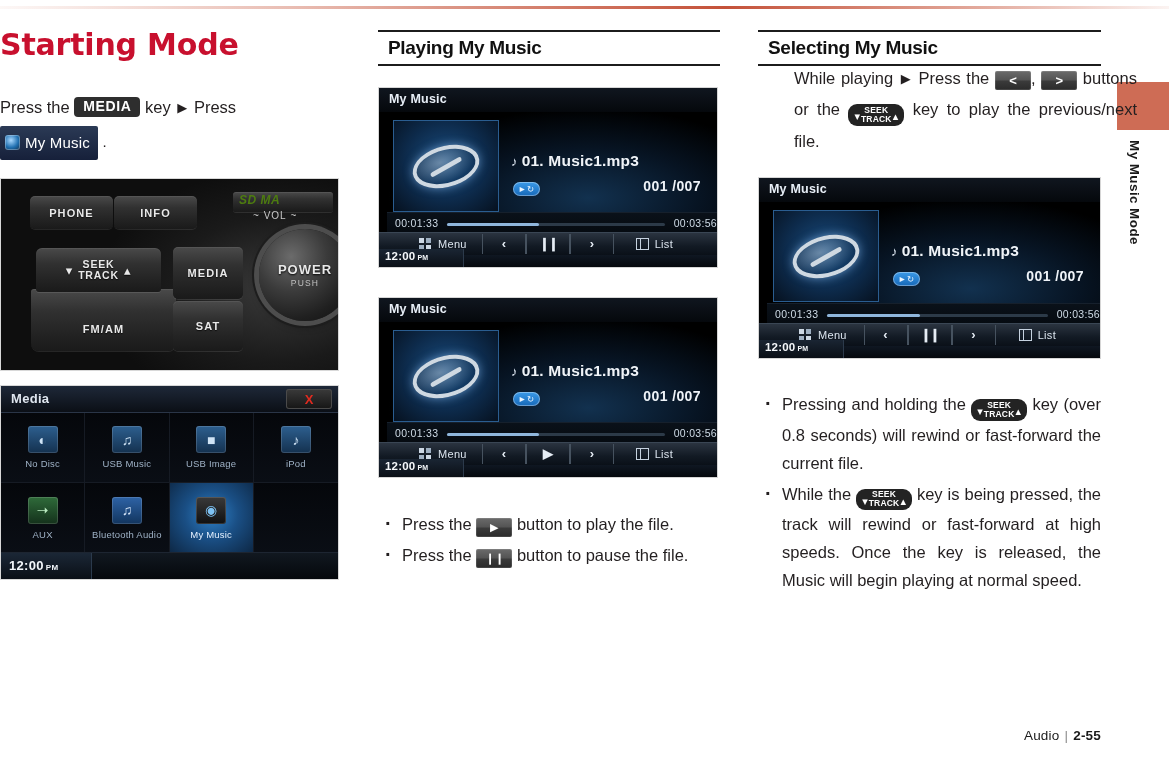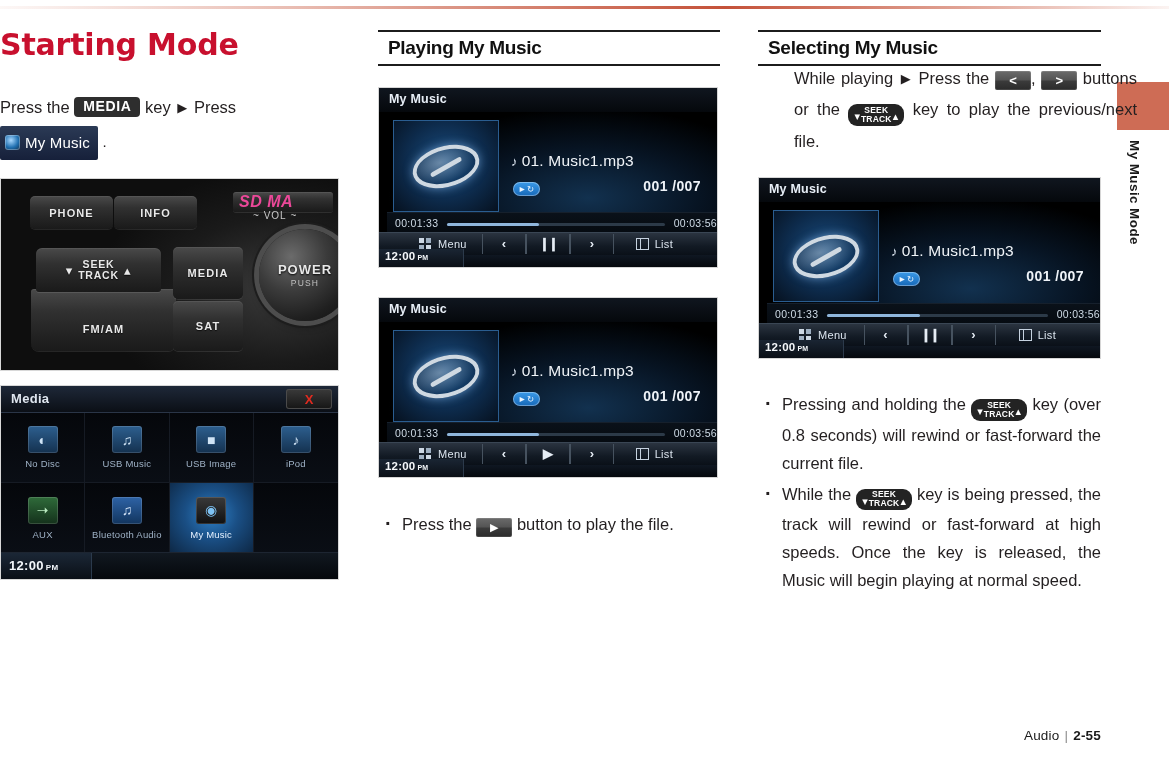--- a/index.html
+++ b/index.html
@@ -209,21 +209,21 @@
 
   .seek-inner {
     display:flex; align-items:center; gap:5px;
     font-size: 10.5px; letter-spacing:.8px;
   }
   .seek-inner .st { text-align:center; line-height: 11px; }
   .chev-g { font-size: 13px; font-weight: normal; }
 
   .sd-label {
     position:absolute; left:238px; top:14px;
-    color:#ec4899; font-size:16px; font-weight:bold; font-style:italic;
+    color:#4d7c0f; font-size:12px; font-weight:bold; font-style:italic;
     letter-spacing:0.5px;
   }
   .vol-arc {
     position:absolute; left:252px; top:31px;
     color:#c9c9c9; font-size:10px; letter-spacing:1px;
   }
   .knob {
     position:absolute; left:258px; top:50px;
     width: 92px; height: 92px; border-radius: 50%;
     background: radial-gradient(circle at 35% 30%, #6b6b6b 0%, #3b3b3b 40%, #202020 70%, #0d0d0d 100%);
@@ -348,21 +348,21 @@
   }
   .hyundai::before {
     content:"";
     position:absolute; left:50%; top:50%;
     width: 34px; height: 5px; background:#cfd9e2;
     transform: translate(-50%,-50%) rotate(-18deg);
     border-radius:3px;
   }
   .pl-track {
     position:absolute; left:132px; top:40px;
-    color:#f0f4f8; font-size:15.5px; font-weight:normal; letter-spacing:.2px;
+    color:#f0f4f8; font-size:15.5px; font-weight:bold; letter-spacing:.2px;
     white-space:nowrap;
   }
   .pl-track .note { font-size:13px; margin-right:4px; color:#dfe8f2;}
   .pl-mode {
     position:absolute; left:134px; top:70px;
     height:14px; padding: 0 5px; border-radius:8px;
     background: linear-gradient(to bottom,#3b9ae8,#1668b8);
     color:#eaf5ff; font-size:8.5px; letter-spacing:.5px;
     display:flex; align-items:center; gap:3px;
     box-shadow: inset 0 0 0 1px rgba(255,255,255,.35);
@@ -661,20 +661,25 @@
         </span>
       </div>
     </div>
 
     <div class="bullets" style="position:absolute;left:0;top:510px;width:342px;">
       <div class="bullet no-just">
         <span>Press the</span>
         <span class="btn-badge play"></span>
         <span>button to play the file.</span>
       </div>
+      <div class="bullet no-just">
+        <span>Press the</span>
+        <span class="btn-badge pause"></span>
+        <span>button to pause the file.</span>
+      </div>
     </div>
   </div>
 
   <div class="col col-right">
 
     <div class="sec-head" style="margin-top:30px">
       <span>Selecting My Music</span>
     </div>
 
     <div class="body-text justify" style="position:absolute;left:0;top:63px;width:343px;line-height:30px;">

